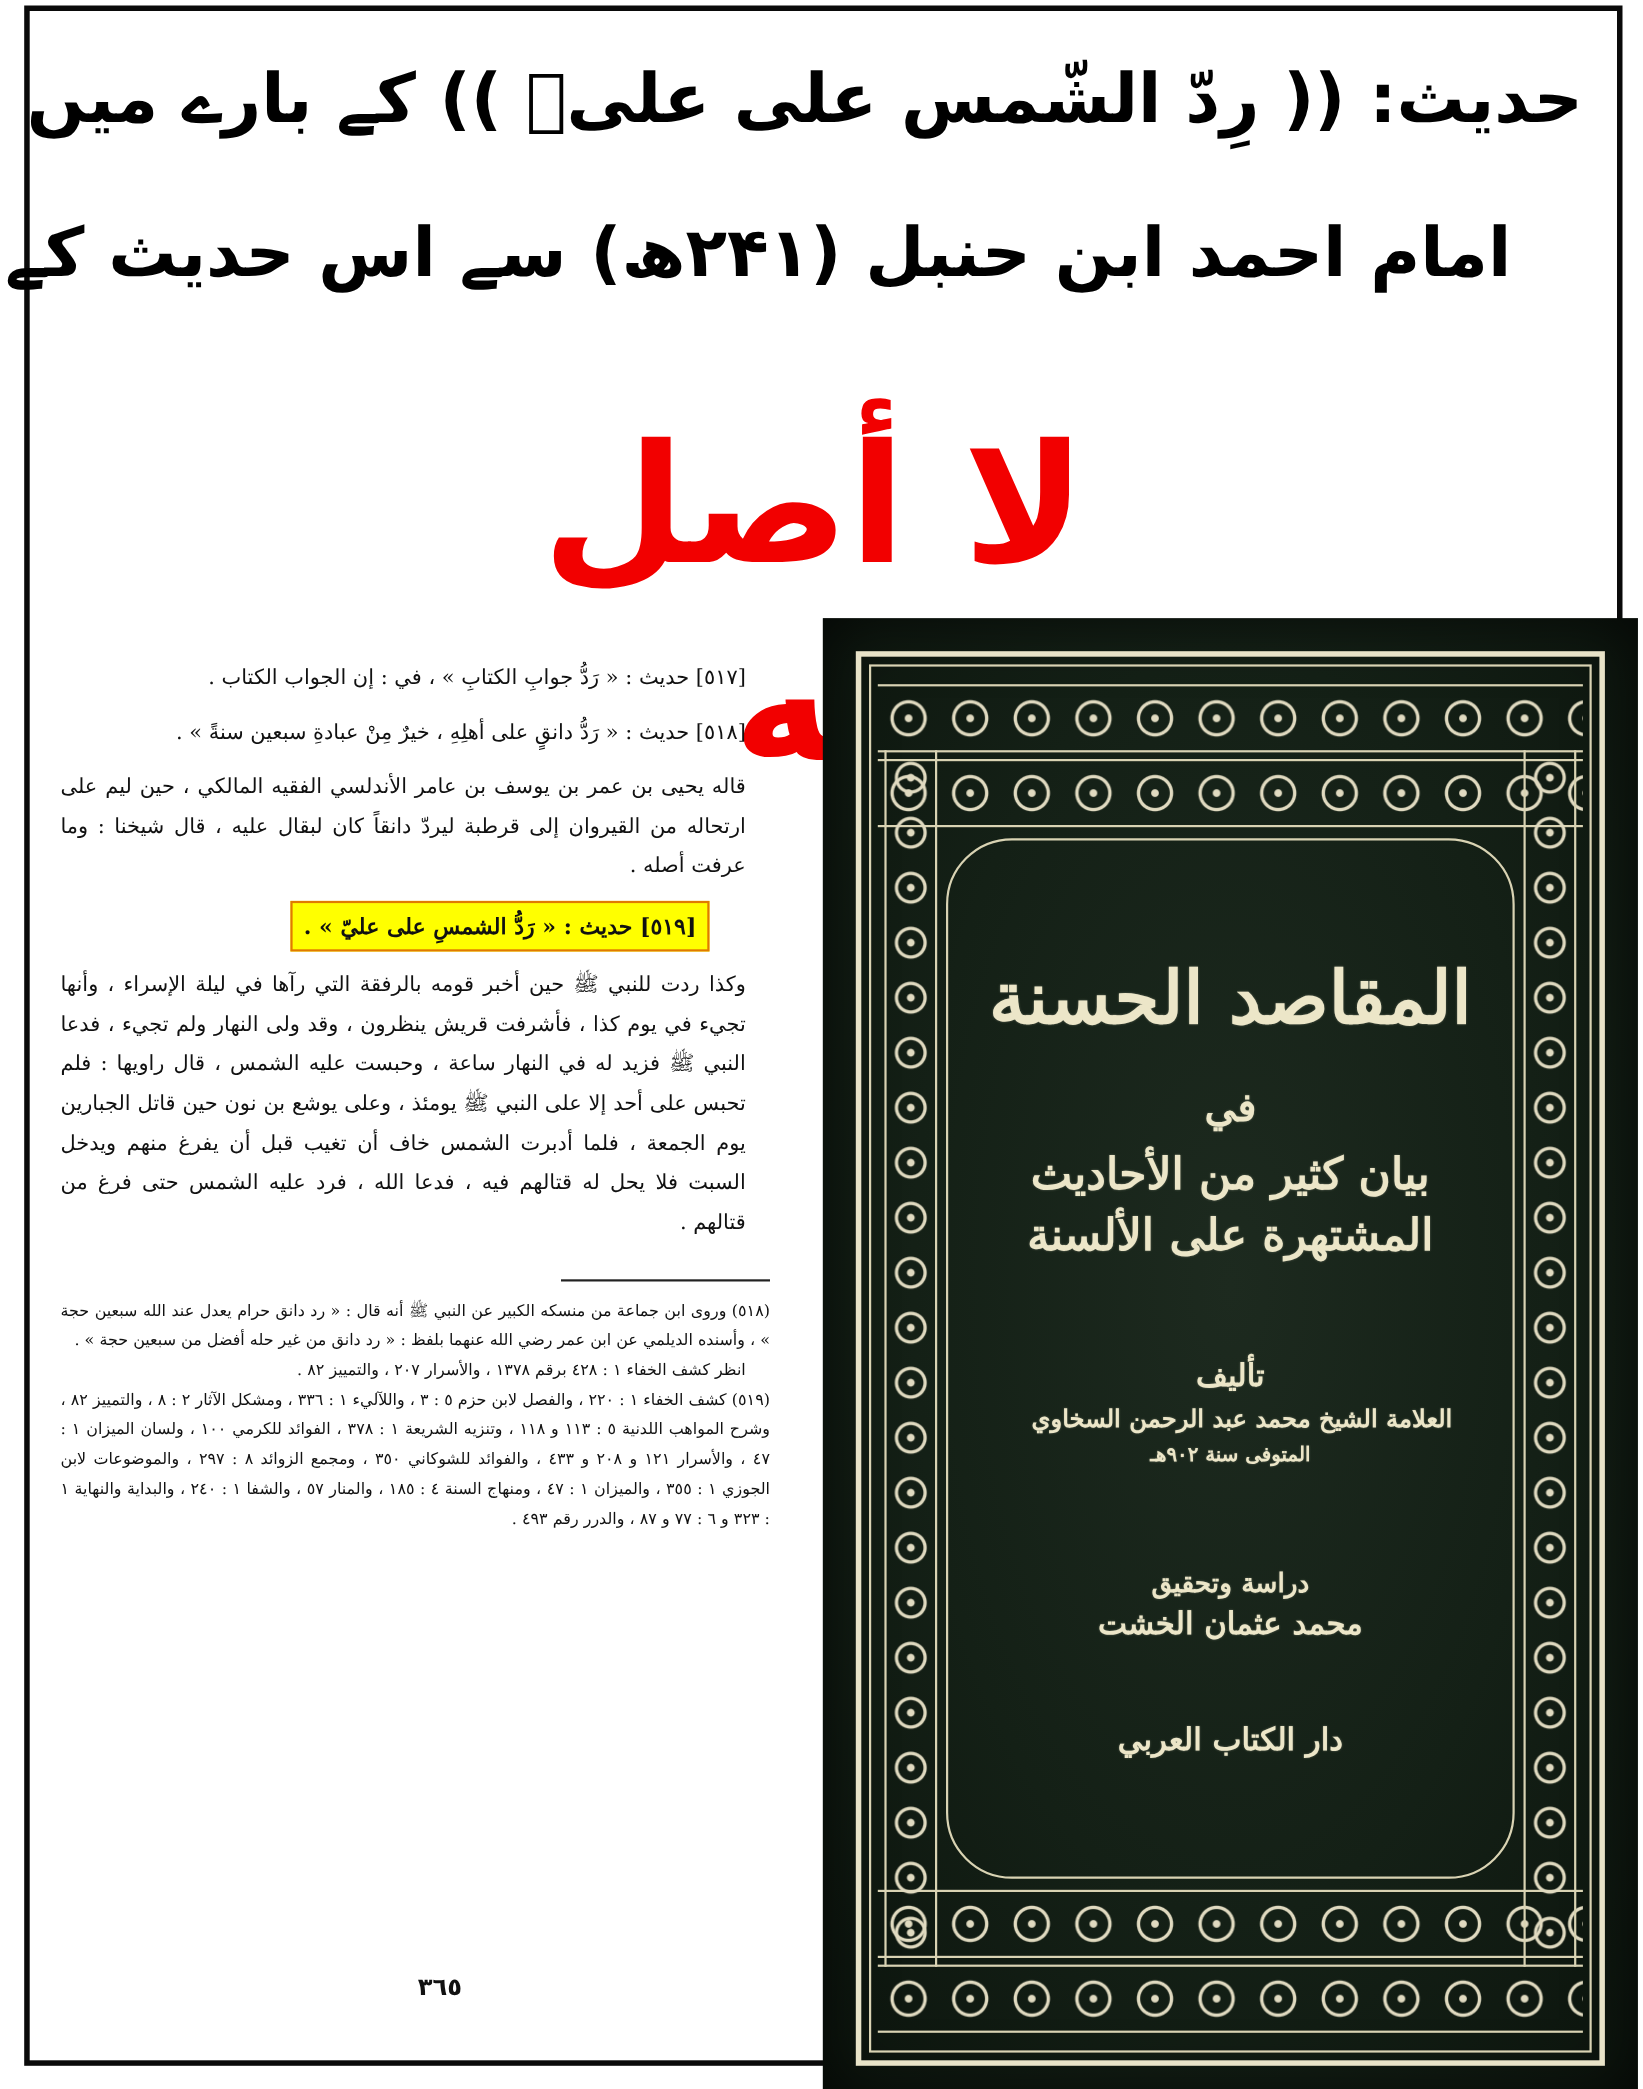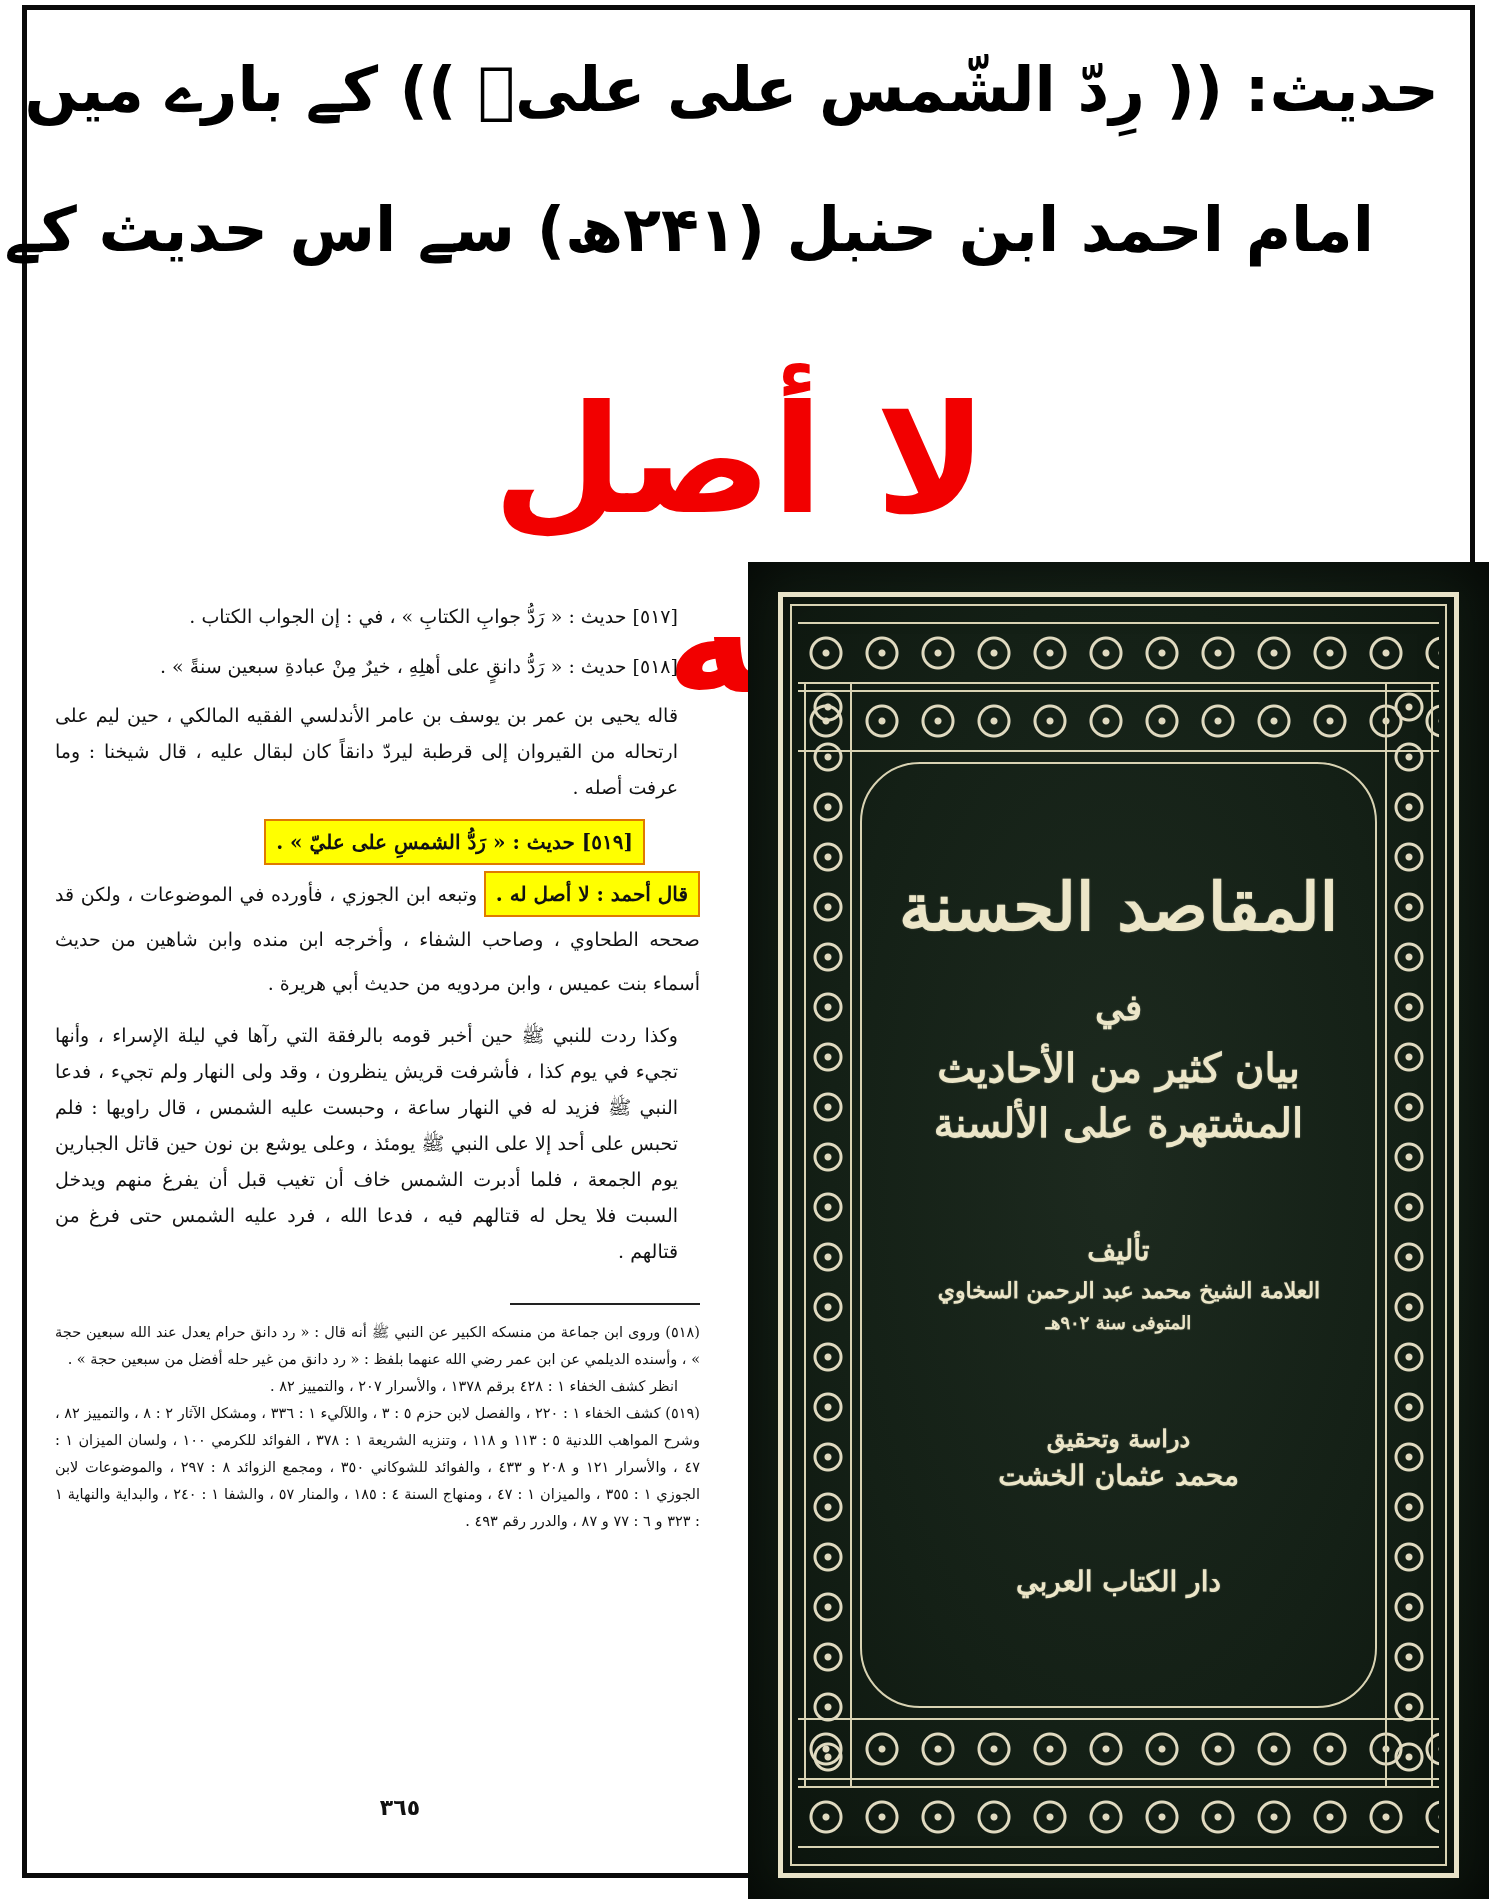--- a/index.html
+++ b/index.html
@@ -113,24 +113,20 @@
 
 <div class="verdict">لا أصل له</div>
 
 <div class="page-col">
   <p class="p entry gap indent">[٥١٧] حديث : « رَدُّ جوابِ الكتابِ » ، في : إن الجواب الكتاب .</p>
   <p class="p entry gap indent">[٥١٨] حديث : « رَدُّ دانقٍ على أهلِهِ ، خيرٌ مِنْ عبادةِ سبعين سنةً » .</p>
   <p class="p gap indent">قاله يحيى بن عمر بن يوسف بن عامر الأندلسي الفقيه المالكي ، حين ليم على ارتحاله من القيروان إلى قرطبة ليردّ دانقاً كان لبقال عليه ، قال شيخنا : وما عرفت أصله .</p>
 
   <div class="hl hl-row1">[٥١٩] حديث : « رَدُّ الشمسِ على عليّ » .</div>
 
-  <p class="p line-with-hl">
-    <span class="hl hl-row2">قال أحمد : لا أصل له .</span>
-    <span>وتبعه ابن الجوزي ، فأورده في الموضوعات ، ولكن قد صححه الطحاوي ، وصاحب الشفاء ، وأخرجه ابن منده وابن شاهين من حديث أسماء بنت عميس ، وابن مردويه من حديث أبي هريرة .</span>
-  </p>
 
   <p class="p gap indent">وكذا ردت للنبي ﷺ حين أخبر قومه بالرفقة التي رآها في ليلة الإسراء ، وأنها تجيء في يوم كذا ، فأشرفت قريش ينظرون ، وقد ولى النهار ولم تجيء ، فدعا النبي ﷺ فزيد له في النهار ساعة ، وحبست عليه الشمس ، قال راويها : فلم تحبس على أحد إلا على النبي ﷺ يومئذ ، وعلى يوشع بن نون حين قاتل الجبارين يوم الجمعة ، فلما أدبرت الشمس خاف أن تغيب قبل أن يفرغ منهم ويدخل السبت فلا يحل له قتالهم فيه ، فدعا الله ، فرد عليه الشمس حتى فرغ من قتالهم .</p>
 
   <div class="rule"></div>
 
   <p class="fn">(٥١٨) وروى ابن جماعة من منسكه الكبير عن النبي ﷺ أنه قال : « رد دانق حرام يعدل عند الله سبعين حجة » ، وأسنده الديلمي عن ابن عمر رضي الله عنهما بلفظ : « رد دانق من غير حله أفضل من سبعين حجة » .</p>
   <p class="fn indent">انظر كشف الخفاء ١ : ٤٢٨ برقم ١٣٧٨ ، والأسرار ٢٠٧ ، والتمييز ٨٢ .</p>
   <p class="fn">(٥١٩) كشف الخفاء ١ : ٢٢٠ ، والفصل لابن حزم ٥ : ٣ ، واللآليء ١ : ٣٣٦ ، ومشكل الآثار ٢ : ٨ ، والتمييز ٨٢ ، وشرح المواهب اللدنية ٥ : ١١٣ و ١١٨ ، وتنزيه الشريعة ١ : ٣٧٨ ، الفوائد للكرمي ١٠٠ ، ولسان الميزان ١ : ٤٧ ، والأسرار ١٢١ و ٢٠٨ و ٤٣٣ ، والفوائد للشوكاني ٣٥٠ ، ومجمع الزوائد ٨ : ٢٩٧ ، والموضوعات لابن الجوزي ١ : ٣٥٥ ، والميزان ١ : ٤٧ ، ومنهاج السنة ٤ : ١٨٥ ، والمنار ٥٧ ، والشفا ١ : ٢٤٠ ، والبداية والنهاية ١ : ٣٢٣ و ٦ : ٧٧ و ٨٧ ، والدرر رقم ٤٩٣ .</p>
 </div>
 

